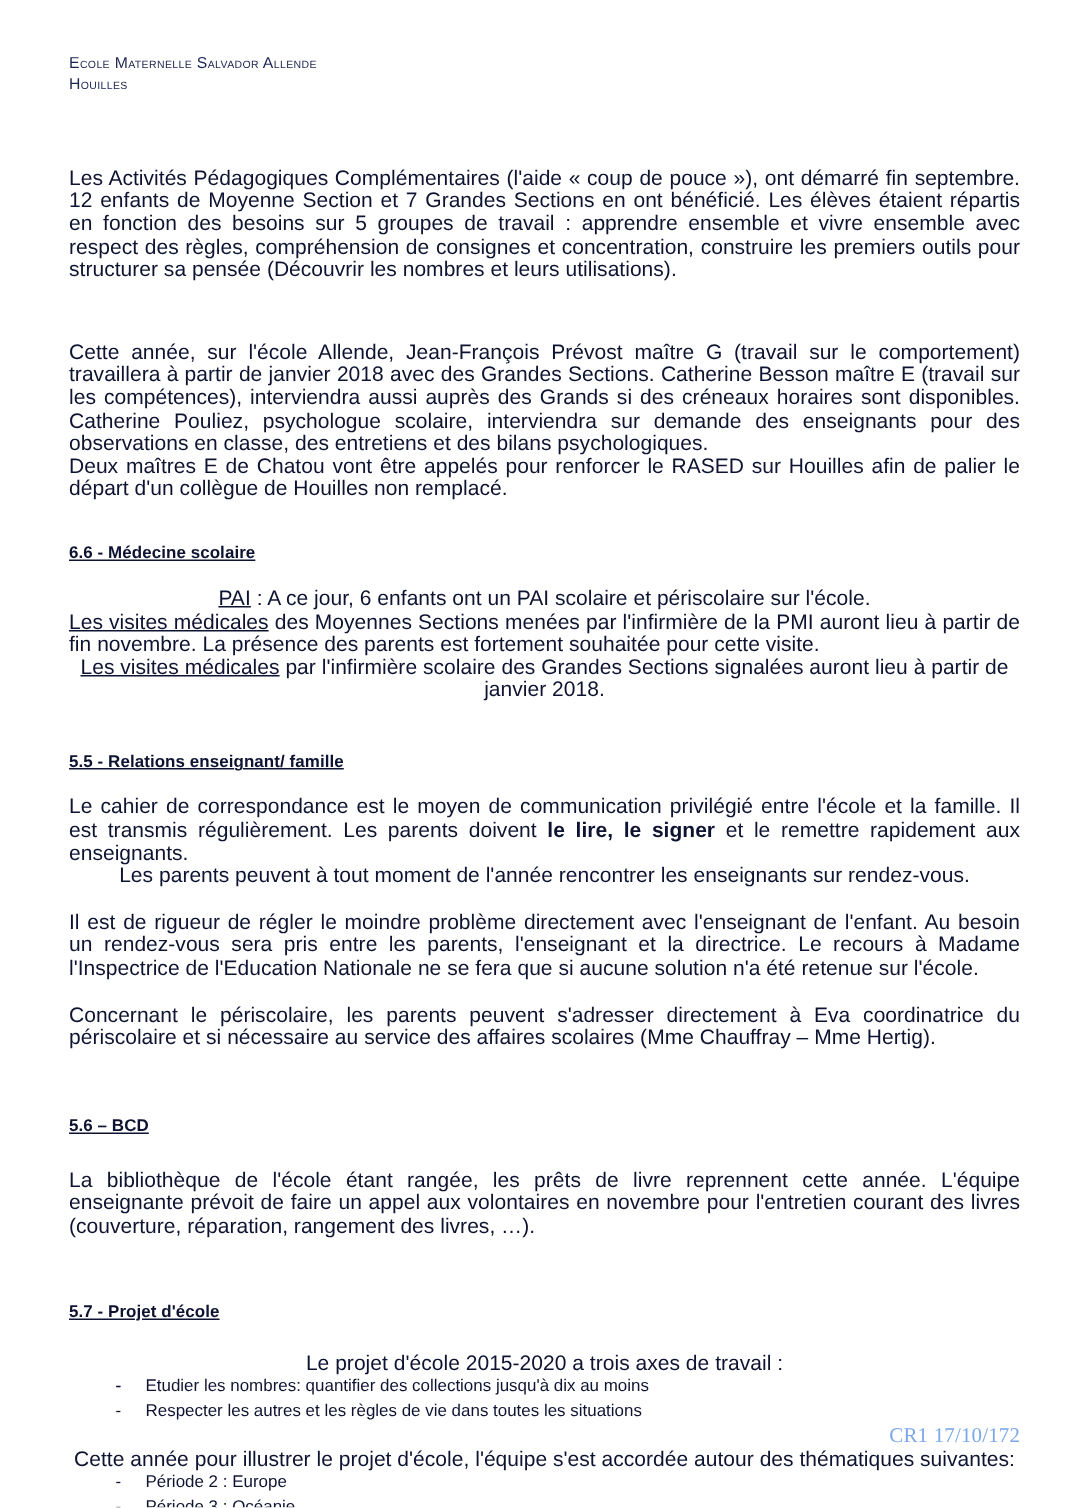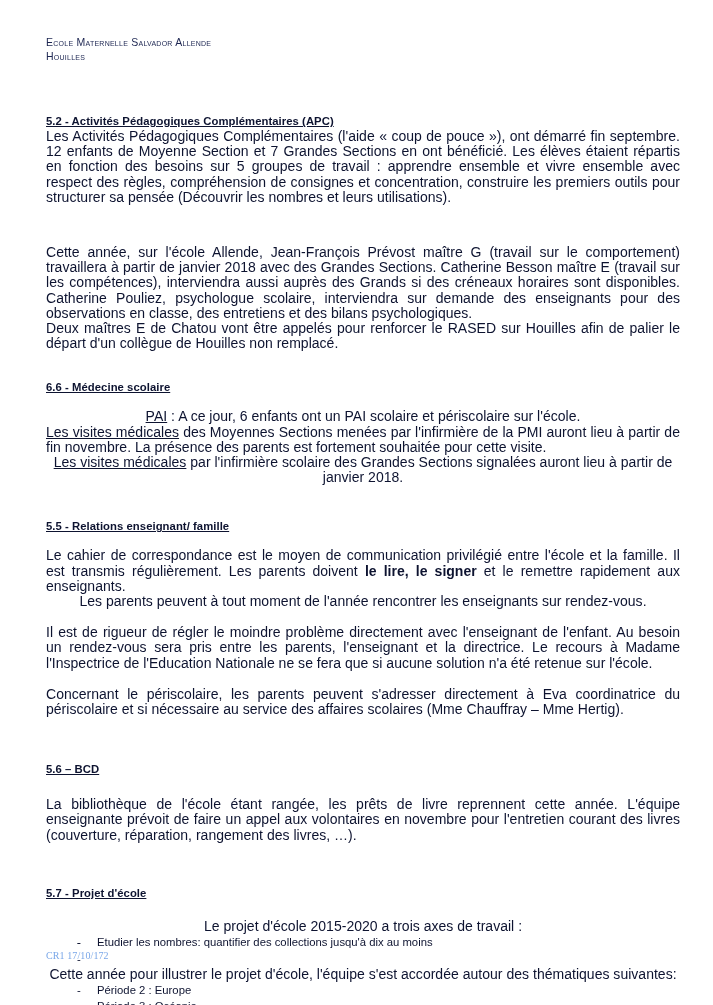--- a/index.html
+++ b/index.html
@@ -97,24 +97,24 @@
     top: 0;
   }
 
   
   .doc-footer {
     position: absolute;
     left: 46px;
     right: 33px;
     top: 950px;
     display: flex;
-    justify-content: flex-start;
+    justify-content: flex-end;
     align-items: baseline;
     font-family: "Liberation Serif", serif;
-    font-size: 10px;
+    font-size: 14px;
     color: #7aa7e8;
   }
   .doc-footer .fleft { letter-spacing: 0.1px; }
   .doc-footer .fright { }
 </style>
 </head>
 <body>
 
 <div class="page">
 
@@ -122,23 +122,20 @@
 
     <div class="doc-header">
       <span class="hline">Ecole Maternelle Salvador Allende</span>
       <span class="hline">Houilles</span>
     </div>
 
     <div class="gap-30"></div>
     <div class="gap-18"></div>
 
     <div class="section">
-      <div class="sec-heading-wrap">
-        <span class="sec-heading">5.2 - Activités Pédagogiques Complémentaires (APC)</span>
-      </div>
       <p class="body">Les Activités Pédagogiques Complémentaires (l'aide « coup de pouce »), ont démarré fin septembre. 12 enfants de Moyenne Section et 7 Grandes Sections en ont bénéficié. Les élèves étaient répartis en fonction des besoins sur 5 groupes de travail : apprendre ensemble et vivre ensemble avec respect des règles, compréhension de consignes et concentration, construire les premiers outils pour structurer sa pensée (Découvrir les nombres et leurs utilisations).</p>
     </div>
 
     <div class="gap-26"></div>
 
     <div class="section">
       <div class="gap-14"></div>
       <p class="body">Cette année, sur l'école Allende, Jean-François Prévost maître G (travail sur le comportement) travaillera à partir de janvier 2018 avec des Grandes Sections. Catherine Besson maître E (travail sur les compétences), interviendra aussi auprès des Grands si des créneaux horaires sont disponibles. Catherine Pouliez, psychologue scolaire, interviendra sur demande des enseignants pour des observations en classe, des entretiens et des bilans psychologiques.</p>
       <p class="body">Deux maîtres E de Chatou vont être appelés pour renforcer le RASED sur Houilles afin de palier le départ d'un collègue de Houilles non remplacé.</p>
     </div>
@@ -187,21 +184,21 @@
 
     <div class="section">
       <div class="sec-heading-wrap">
         <span class="sec-heading">5.7 - Projet d'école </span>
       </div>
       <div class="gap-18"></div>
       <p class="body noj">Le projet d'école 2015-2020 a trois axes de travail :</p>
       <ul class="dash-list">
         <li><span class="dash">-</span></li>
         <li><span class="dash">-</span><span>Etudier les nombres: quantifier des collections jusqu'à dix au moins</span></li>
-        <li><span class="dash">-</span></li>
+        <li><span class="dash">-</span><span>Respecter les autres et les règles de vie dans toutes les situations</span></li>
       </ul>
       <div class="gap-16"></div>
       <p class="body noj">Cette année pour illustrer le projet d'école, l'équipe s'est accordée autour des thématiques suivantes:</p>
       <ul class="dash-list">
         <li><span class="dash">-</span><span>Période 2 : Europe</span></li>
         <li><span class="dash">-</span><span>Période 3 : Océanie</span></li>
       </ul>
     </div>
 
   </div>

